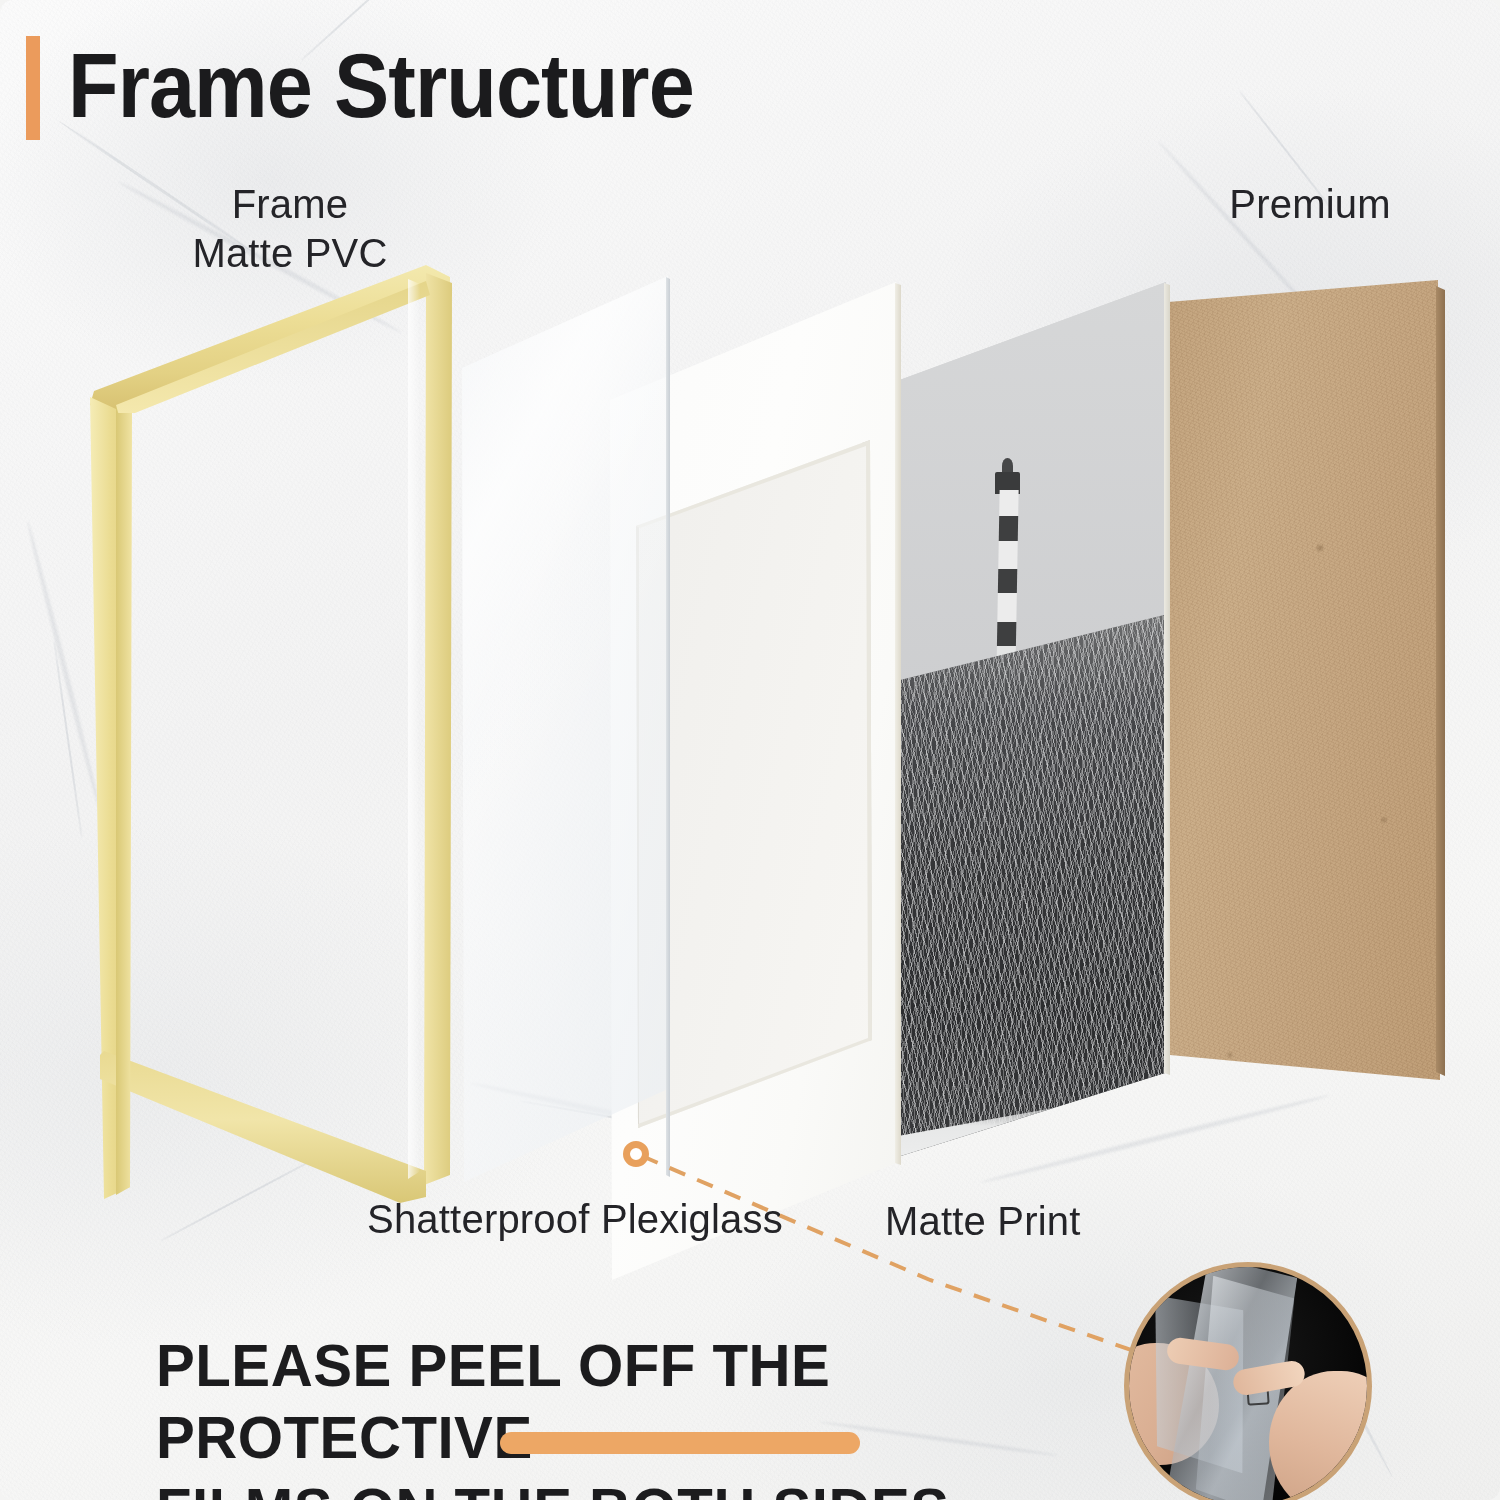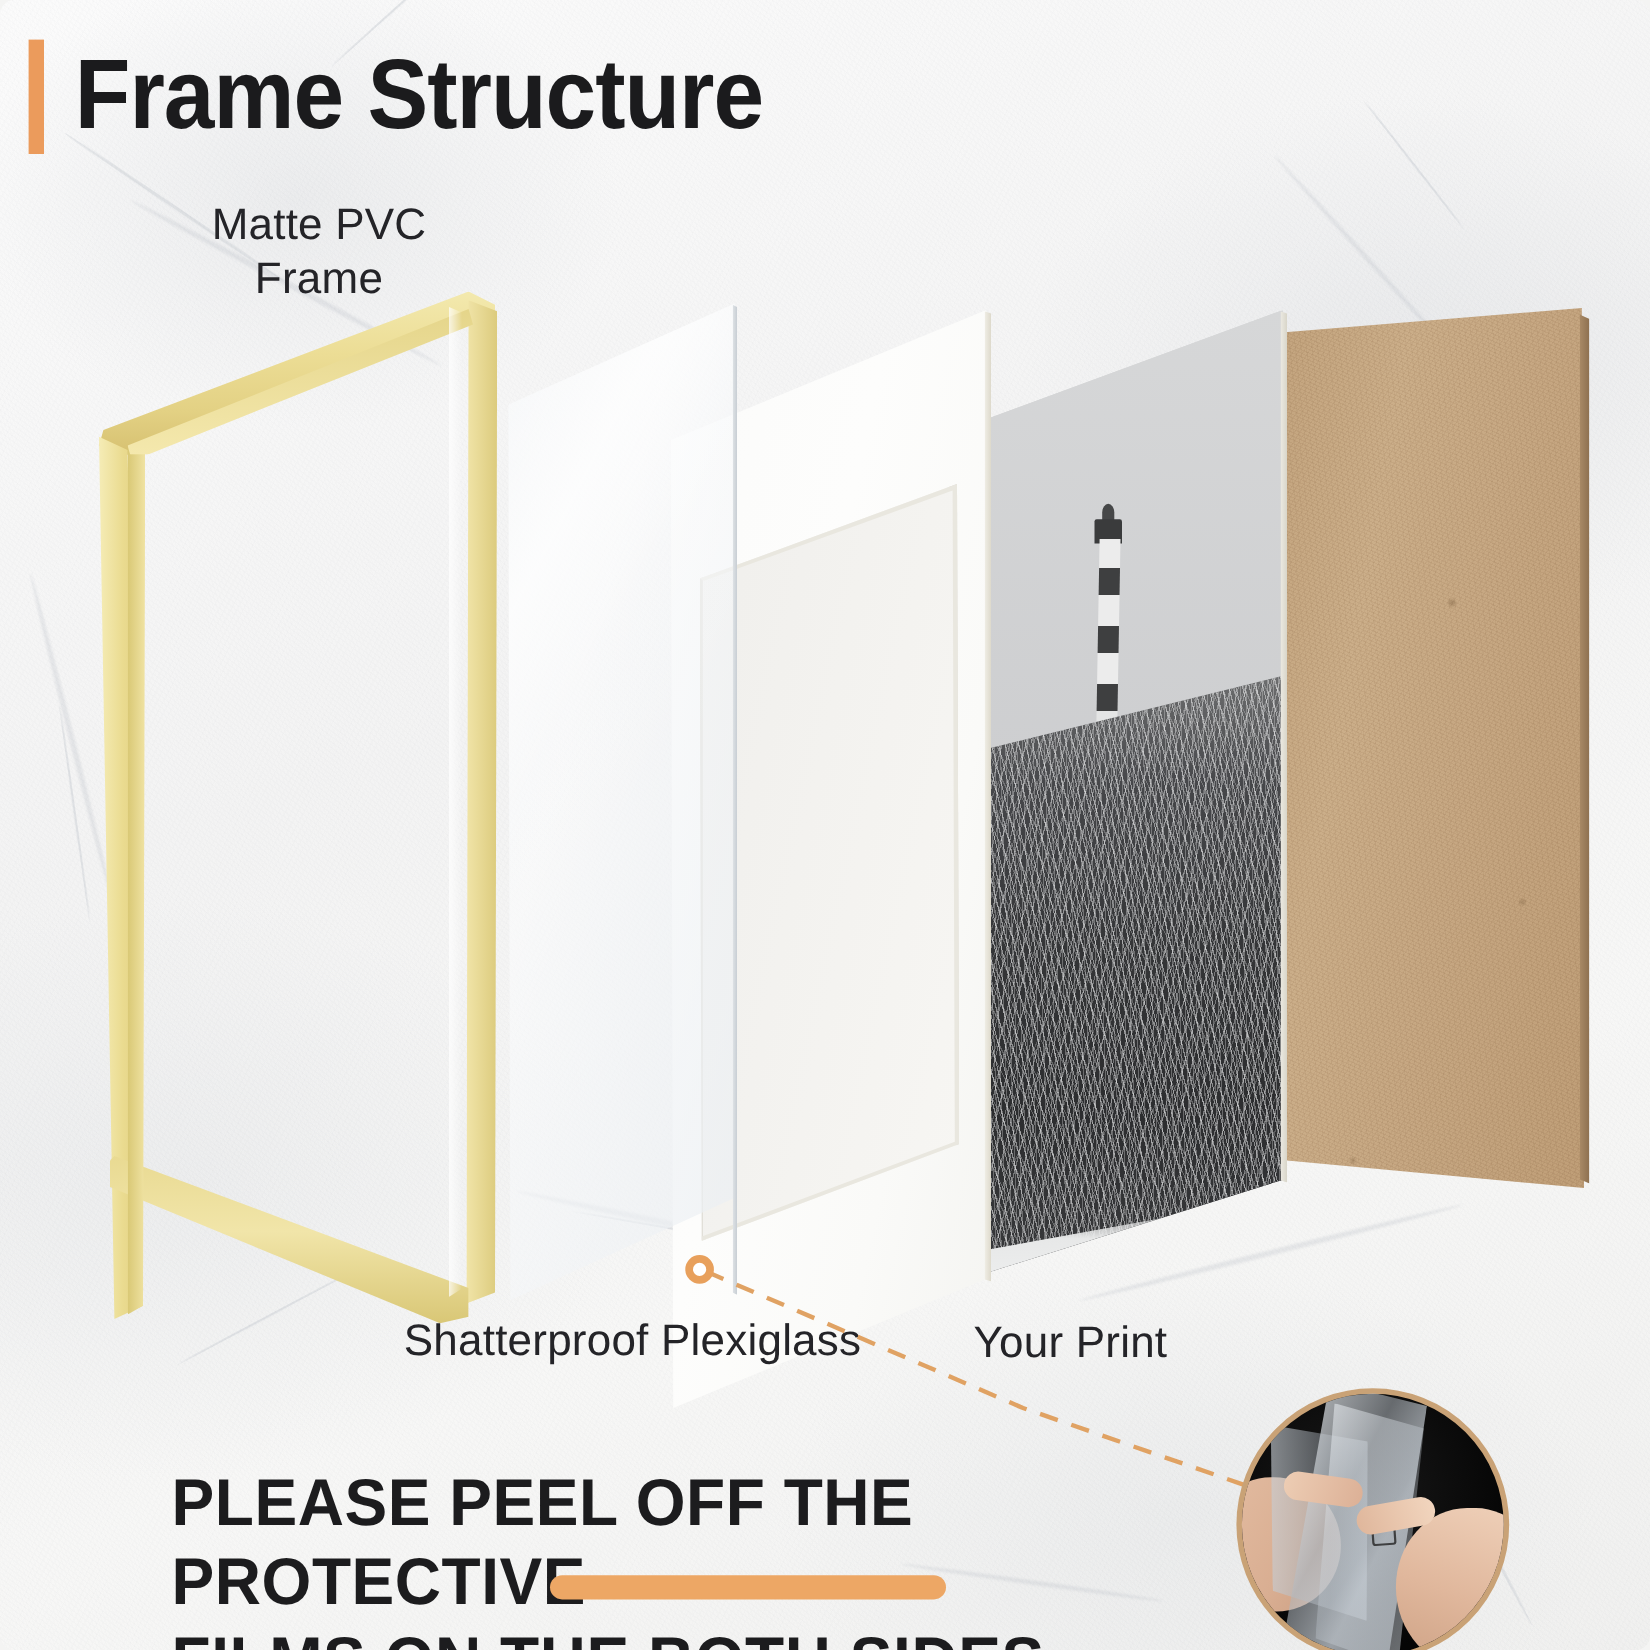--- a/index.html
+++ b/index.html
@@ -316,30 +316,31 @@
     <div class="bar top-rail gold-a"></div>
     <div class="bar left-rail gold-b"></div>
     <div class="bar right-rail gold-c"></div>
     <div class="bar bottom-rail gold-d"></div>
     <div class="bar inner-lip-l"></div>
     <div class="bar inner-lip-t"></div>
     <div class="bar glint"></div>
   </div>
 
   <div class="cap" id="cap-frame">
+    <span>Frame</span>
     <span>Matte PVC</span>
-    <span>Frame</span>
   </div>
   <div class="cap" id="cap-mdf">
+    <span>Premium</span>
   </div>
   <div class="cap" id="cap-plexi">
     <span>Shatterproof Plexiglass</span>
   </div>
   <div class="cap" id="cap-print">
-    <span>Your Print</span>
+    <span>Matte Print</span>
   </div>
 
   <svg id="connector" viewBox="0 0 620 330">
     <path d="M 42 36 L 330 160 L 560 240" fill="none" stroke="#e0a263" stroke-width="4" stroke-dasharray="17 13" stroke-linecap="butt"></path>
   </svg>
   <div id="ring"></div>
 
   <div id="inset">
     <div class="hand-l"></div>
     <div class="film2"></div>

